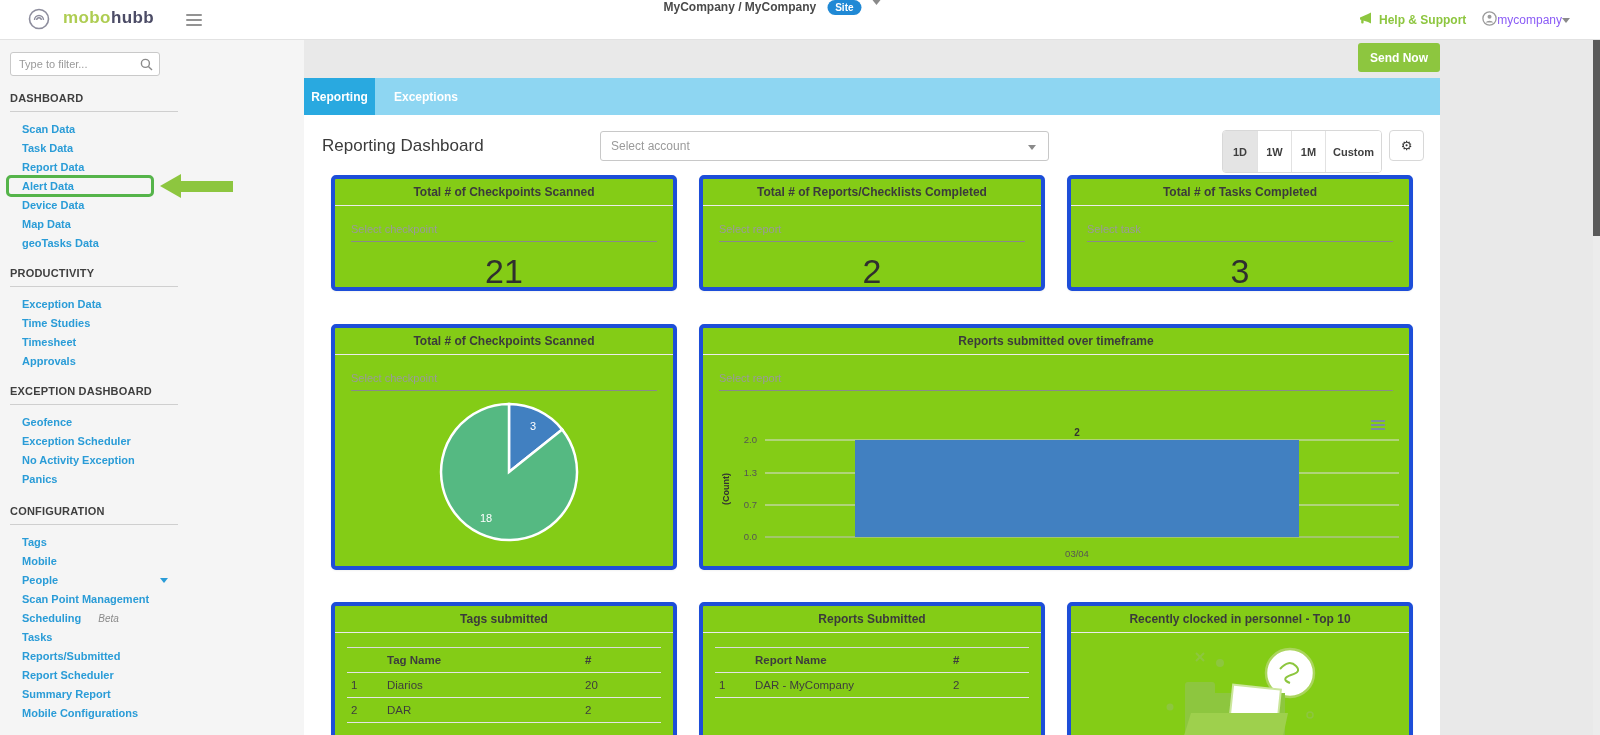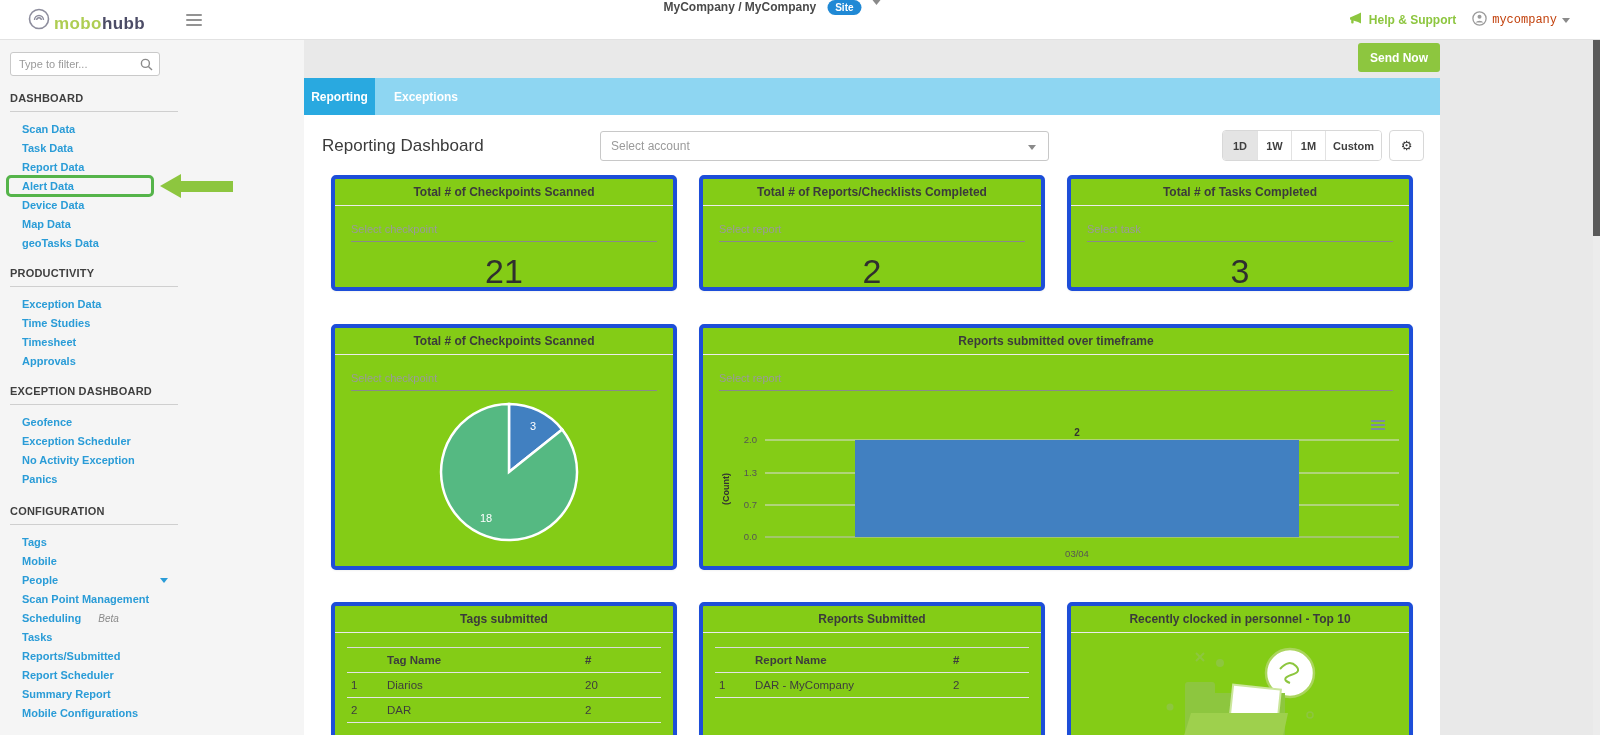--- a/index.html
+++ b/index.html
@@ -2,33 +2,33 @@
 <html><head>
 <meta charset="utf-8">
 <style>
   * { margin:0; padding:0; box-sizing:border-box; }
   html,body { width:1600px; height:735px; }
   body { font-family:"Liberation Sans", sans-serif; background:#e9e9e9; position:relative; overflow:hidden; }
   #page { position:absolute; inset:0; width:1600px; height:735px; }
 
   
   .topbar { position:absolute; left:0; top:0; width:1600px; height:40px; background:#fff; border-bottom:1px solid #e2e2e2; z-index:30; }
-  .logo { position:absolute; left:28px; top:8px; display:flex; align-items:flex-end; gap:4px; cursor:pointer; }
+  .logo { position:absolute; left:28px; top:8px; display:flex; align-items:flex-start; gap:13px; cursor:pointer; }
   .logo-text { font-size:17px; font-weight:600; letter-spacing:.4px; }
   .logo-mobo { color:#aecd52; }
   .logo-hubb { color:#4c4c66; }
   .hamburger { position:absolute; left:186px; top:14px; width:16px; cursor:pointer; }
   .hamburger span { display:block; width:16px; height:2px; background:#939393; margin-bottom:3px; border-radius:1px; }
   .crumb { position:absolute; left:772px; top:0; height:40px; transform:translateX(-50%); display:flex; align-items:flex-start; gap:11px; }
   .crumb-text { font-size:12px; font-weight:bold; color:#4a4a4a; }
   .badge-site { background:#2089d5; color:#fff; font-size:10px; font-weight:bold; padding:2px 8px; border-radius:9px; }
   .caret-down { width:0; height:0; border-left:4px solid transparent; border-right:4px solid transparent; border-top:5px solid #8a8a8a; }
   .top-right { position:absolute; right:30px; top:0; height:40px; display:flex; align-items:center; gap:16px; }
   .help-link { display:flex; align-items:center; gap:5px; color:#8dc63f; font-size:12px; font-weight:600; cursor:pointer; }
-  .account-menu { display:flex; align-items:center; gap:5px; color:#c2410c; font-size:12px; cursor:pointer;font-family:Liberation Mono, monospace; }
+  .account-menu { display:flex; align-items:center; color:#8b5cf6; font-size:12px; cursor:pointer; }
 
   
   .scroll-track { position:absolute; right:0; top:40px; width:7px; height:695px; background:#ececec; z-index:40; }
   .scroll-thumb { position:absolute; right:0; top:0; width:7px; height:196px; background:#5a5a5a; }
 
   
   .sidebar { position:absolute; left:0; top:40px; width:304px; height:695px; background:#f5f5f5; overflow:hidden; }
   .filter-box { position:relative; margin:12px 10px 0; width:150px; height:24px; background:#fff; border:1px solid #c9c9c9; border-radius:3px; }
   .filter-box input { width:124px; height:22px; border:none; background:transparent; outline:none; padding:0 0 0 8px; font-size:11px; color:#555; font-family:inherit; }
   .filter-box input::placeholder { color:#9a9a9a; }
@@ -47,21 +47,21 @@
   
   .send-now { position:absolute; left:1358px; top:43px; width:82px; height:29px; background:#8dc63f; color:#fff; font-size:12px; font-weight:bold; border:none; border-radius:3px; cursor:pointer; font-family:inherit; }
   .panel { position:absolute; left:304px; top:78px; width:1136px; height:657px; background:#fff; }
   .tabbar { position:absolute; left:0; top:0; width:1136px; height:37px; background:#8ed6f2; display:flex; align-items:stretch; }
   .tab { font-size:12px; font-weight:bold; color:#fff; display:flex; align-items:center; justify-content:center; cursor:pointer; }
   .tab.active { background:#29a9e0; width:71px; }
   .tab.plain { margin-left:19px; }
   .page-title { position:absolute; left:18px; top:58px; font-size:17px; font-weight:500; color:#3b3b3b; }
   .account-select { position:absolute; left:296px; top:53px; width:449px; height:30px; border:1px solid #c8c8c8; border-radius:3px; background:#fff; font-size:12px; color:#9a9a9a; line-height:28px; padding-left:10px; cursor:pointer; }
   .account-select .sel-caret { position:absolute; right:12px; top:13px; width:0; height:0; border-left:4px solid transparent; border-right:4px solid transparent; border-top:5px solid #8a8a8a; }
-  .range-group { position:absolute; left:918px; top:52px; height:31px; display:flex; border:1px solid #d8d8d8; border-radius:4px; overflow:hidden; background:#fff; }
+  .range-group { position:absolute; left:918px; top:52px; height:43px; display:flex; border:1px solid #d8d8d8; border-radius:4px; overflow:hidden; background:#fff; }
   .range-btn { border:none; background:#fff; font-size:11px; font-weight:bold; color:#3f3f3f; width:34px; cursor:pointer; border-left:1px solid #e2e2e2; font-family:inherit; }
   .range-btn:first-child { border-left:none; }
   .range-btn.active { background:#e4e4e4; }
   .range-btn.custom { width:56px; }
   .gear-btn { position:absolute; left:1085px; top:52px; width:35px; height:31px; border:1px solid #d8d8d8; border-radius:4px; background:#fff; font-size:13px; color:#333; cursor:pointer; font-family:"DejaVu Sans", sans-serif; }
 
   
   .card { position:absolute; background:#84cc16; border:4px solid #1d4ed8; border-radius:5px; box-shadow:0 1px 2px rgba(0,0,0,.05); overflow:hidden; }
   .card-header { height:27px; line-height:26px; text-align:center; font-size:12px; font-weight:bold; color:#3b3b3b; border-bottom:1px solid #ebebeb; }
   .filter-input { display:block; width:calc(100% - 32px); margin:17px 16px 0; border:none; border-bottom:1px solid #8a8a8a; background:transparent; font-size:11px; padding:0 0 6px; color:#444; outline:none; font-family:inherit; }

